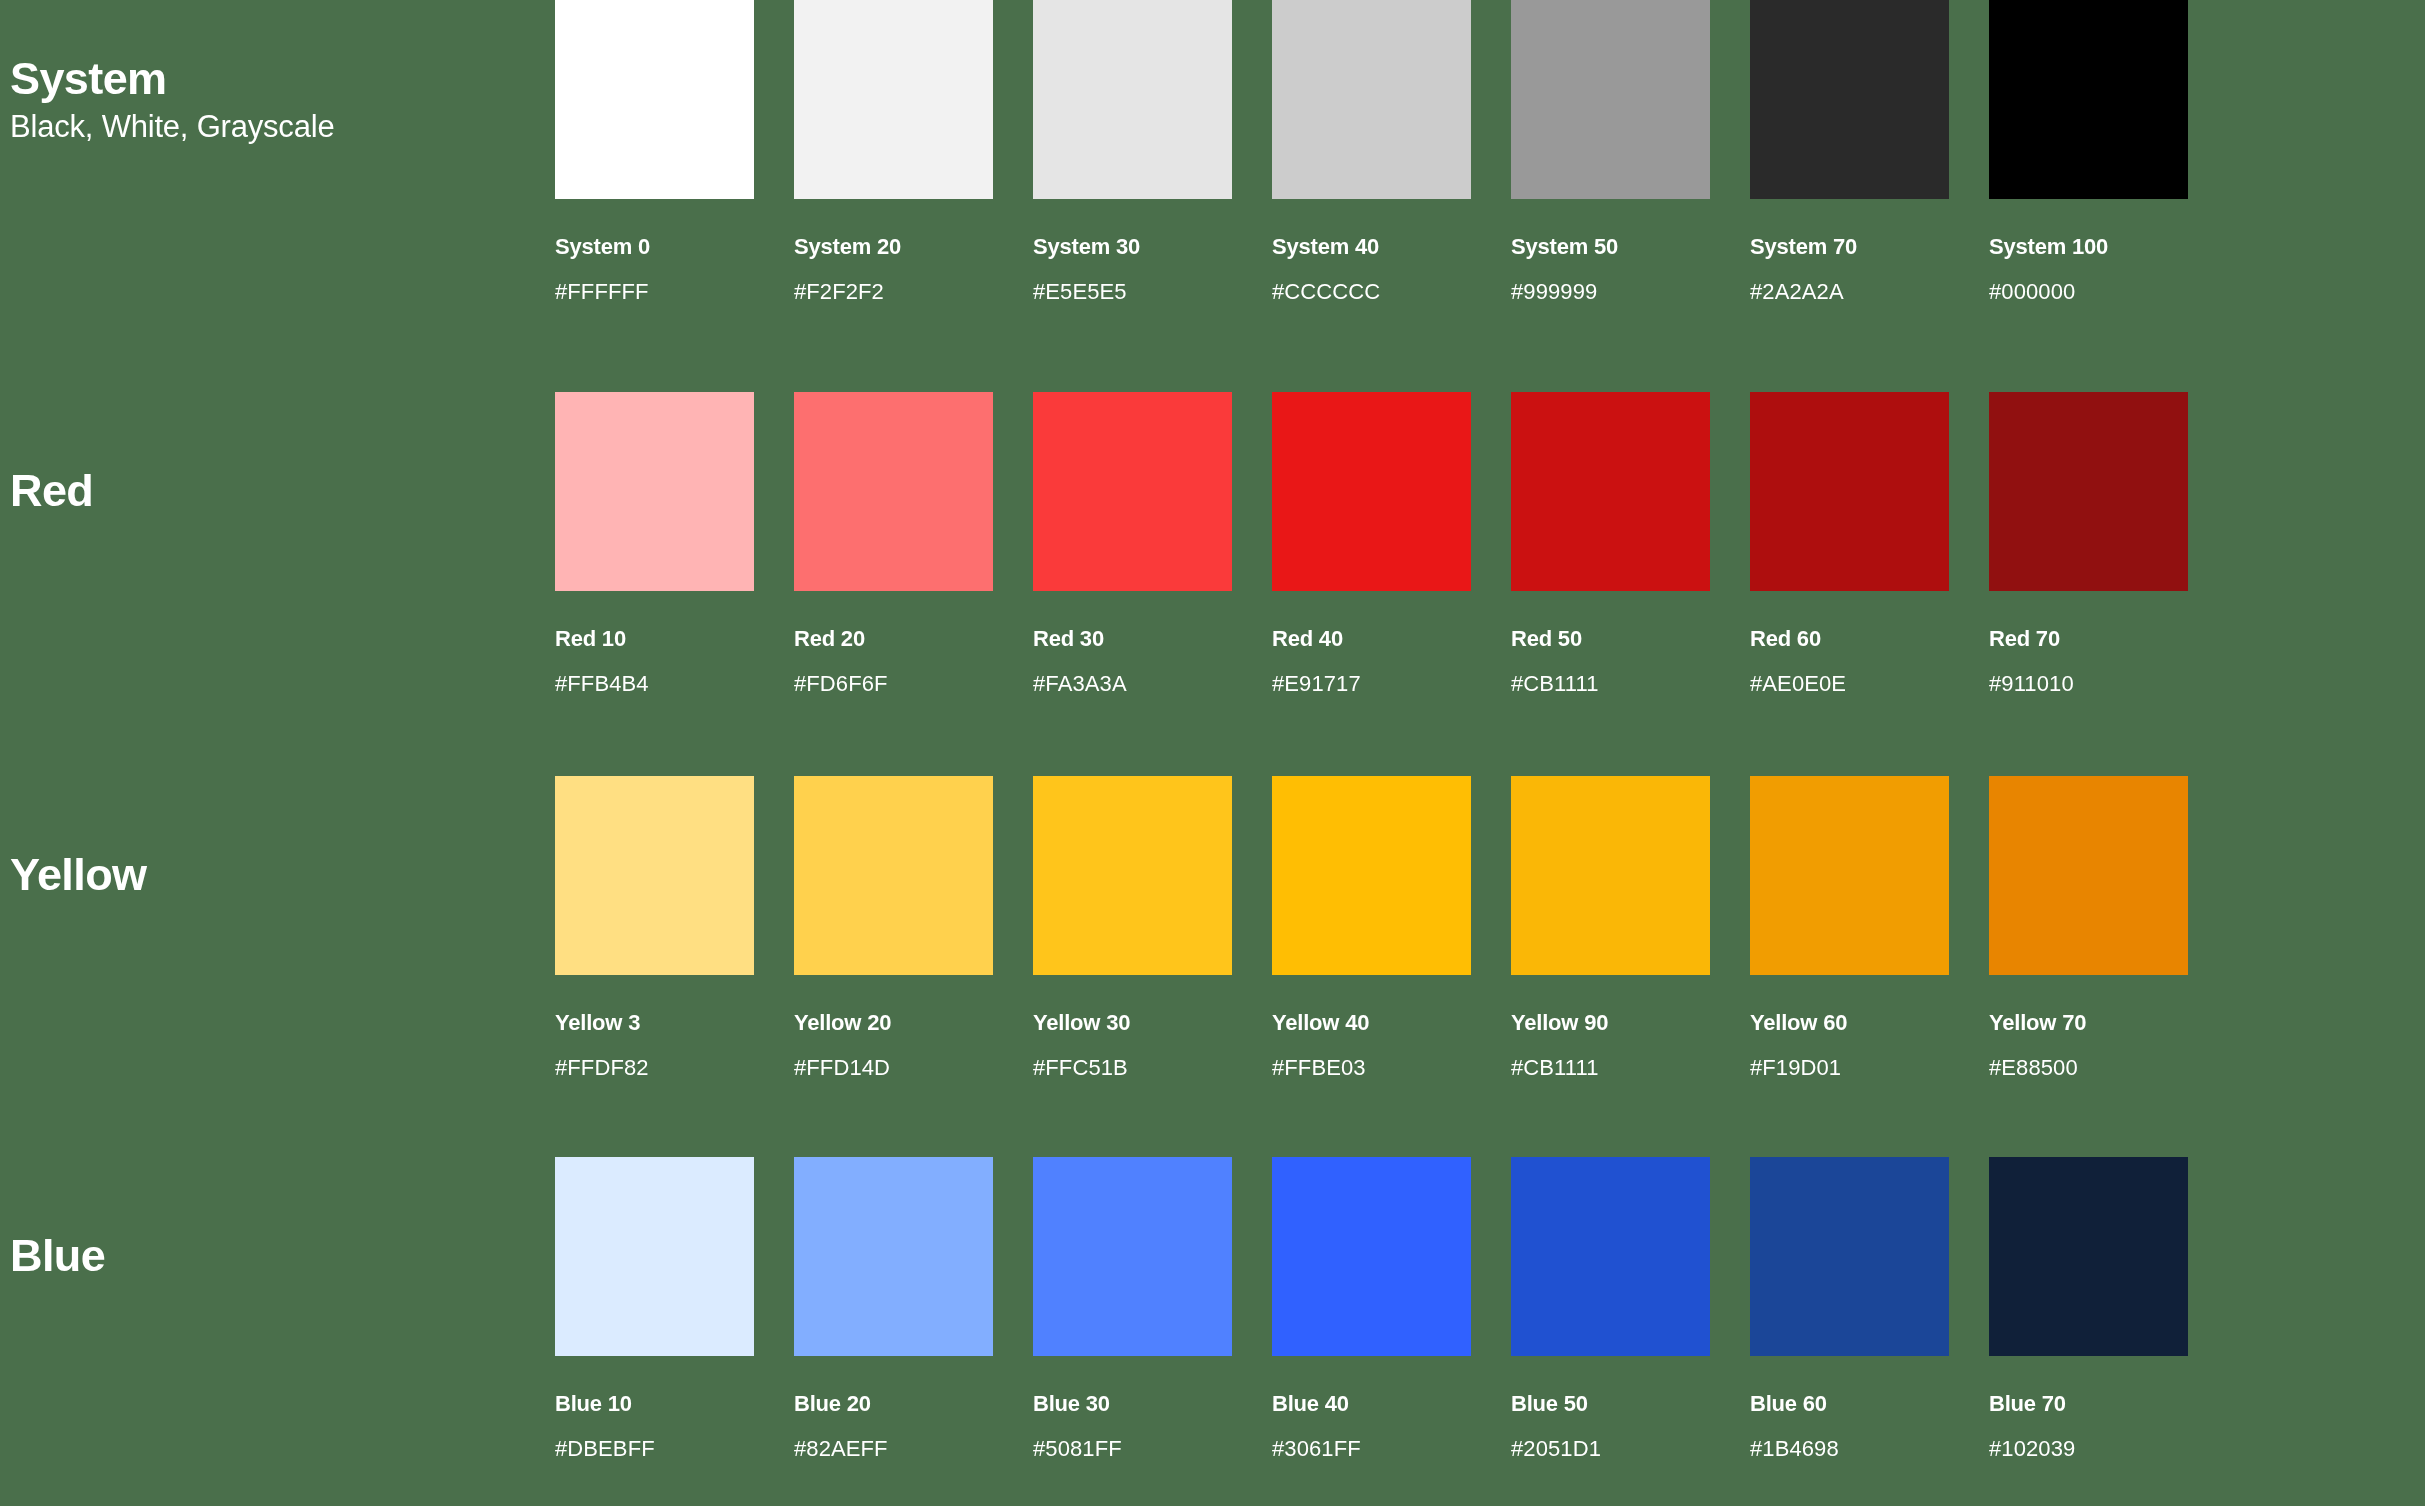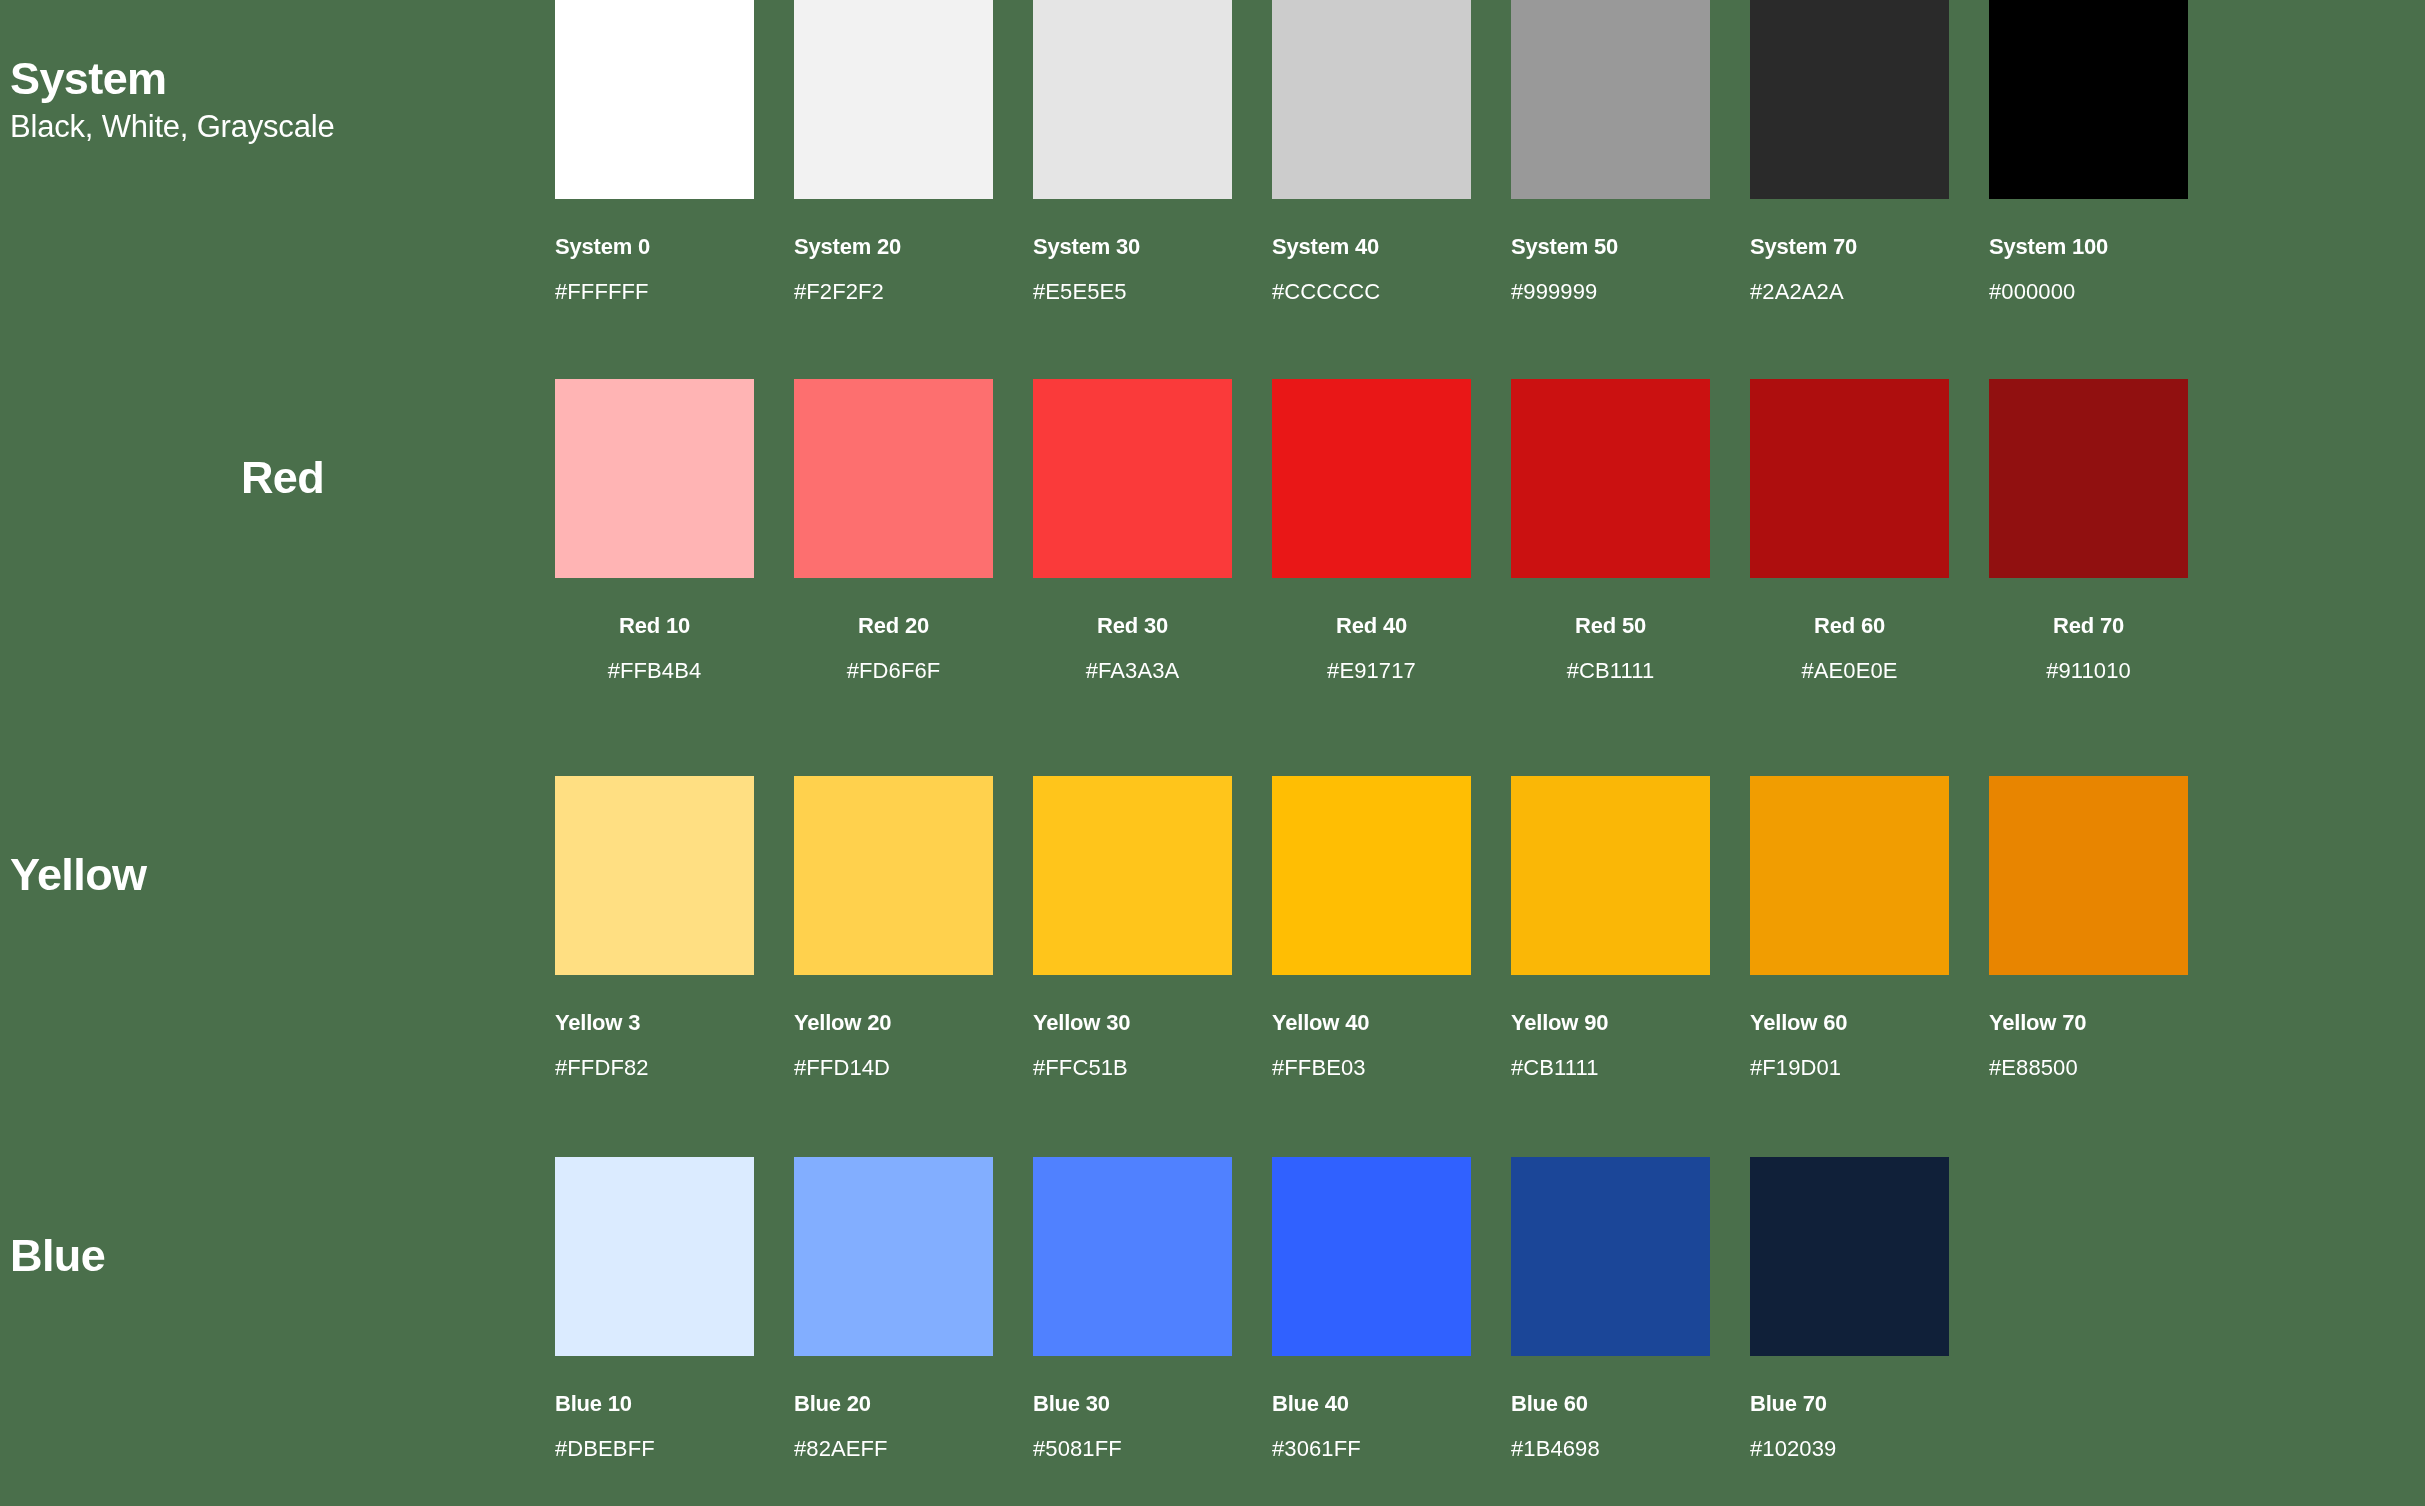--- a/index.html
+++ b/index.html
@@ -25,21 +25,21 @@
   .row {
     position: absolute;
     left: 0;
     width: 2426px;
     display: flex;
     flex-direction: row;
     align-items: flex-start;
   }
 
   .row-system { top: 0px;    height: 328px; }
-  .row-red    { top: 379px;  height: 328px; text-align: center; }
+  .row-red    { top: 392px;  height: 328px; }
   .row-yellow { top: 776px;  height: 328px; }
   .row-blue   { top: 1157px; height: 349px; }
 
   
   .row-heading {
     width: 555px;
     flex: 0 0 555px;
     box-sizing: border-box;
     padding-left: 10px;
     display: flex;
@@ -264,20 +264,25 @@
         <div class="swatch-chip" style="background: rgb(80, 129, 255);"></div>
         <div class="swatch-name">Blue 30</div>
         <div class="swatch-hex">#5081FF</div>
       </div>
       <div class="swatch">
         <div class="swatch-chip" style="background: rgb(48, 97, 255);"></div>
         <div class="swatch-name">Blue 40</div>
         <div class="swatch-hex">#3061FF</div>
       </div>
       <div class="swatch">
+        <div class="swatch-chip" style="background: rgb(32, 81, 209);"></div>
+        <div class="swatch-name">Blue 50</div>
+        <div class="swatch-hex">#2051D1</div>
+      </div>
+      <div class="swatch">
         <div class="swatch-chip" style="background: rgb(27, 70, 152);"></div>
         <div class="swatch-name">Blue 60</div>
         <div class="swatch-hex">#1B4698</div>
       </div>
       <div class="swatch">
         <div class="swatch-chip" style="background: rgb(16, 32, 57);"></div>
         <div class="swatch-name">Blue 70</div>
         <div class="swatch-hex">#102039</div>
       </div>
     </div>

